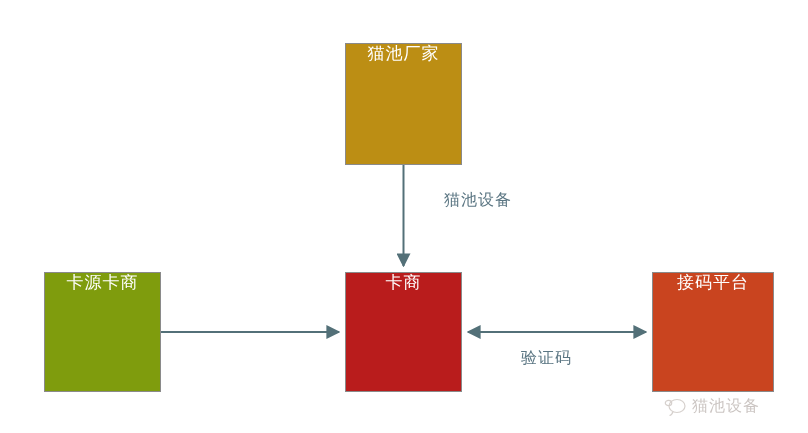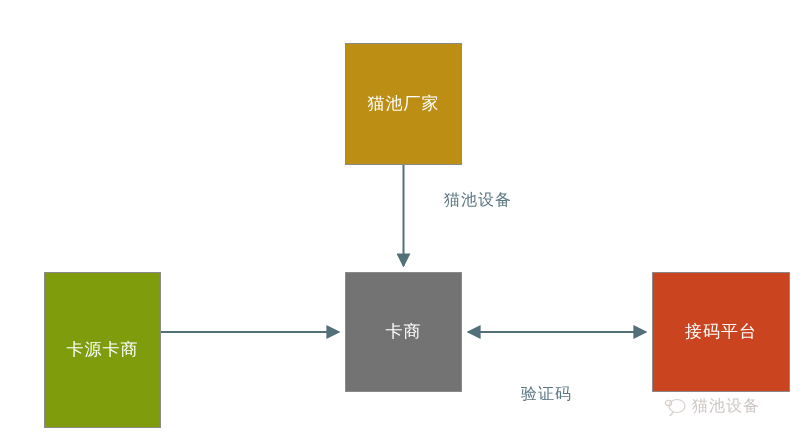--- a/index.html
+++ b/index.html
@@ -29,21 +29,21 @@
     top: 0;
     width: 808px;
     height: 433px;
     pointer-events: none;
   }
 
   .node {
     position: absolute;
     box-sizing: border-box;
     display: flex;
-    align-items: center;
+    align-items: flex-start;
     justify-content: center;
     border: 1px solid #8a8a8a;
     color: #ffffff;
     font-size: 17px;
     font-weight: 400;
     letter-spacing: 1px;
     line-height: 1.2;
     text-align: center;
   }
 
@@ -52,36 +52,36 @@
     top: 43px;
     width: 117px;
     height: 122px;
     background: #bc8e14;
   }
 
   #node-kayuan-kashang {
     left: 44px;
     top: 272px;
     width: 117px;
-    height: 156px;
+    height: 120px;
     background: #7f9c0d;
   }
 
   #node-kashang {
     left: 345px;
     top: 272px;
     width: 117px;
     height: 120px;
-    background: #737373;
+    background: #b91c1c;
   }
 
   #node-jiema-pingtai {
     left: 652px;
     top: 272px;
-    width: 138px;
+    width: 122px;
     height: 120px;
     background: #c9441f;
   }
 
   .edge-label {
     position: absolute;
     color: #5b7683;
     font-size: 16px;
     font-weight: 400;
     letter-spacing: 1px;
@@ -99,21 +99,20 @@
   }
 
   #edge-label-paidan-yewu {
     left: 508px;
     top: 278px;
   }
 
   #edge-label-yanzhengma {
     left: 521px;
     top: 348px;
-    margin-top: 36px;
   }
 
   #watermark {
     position: absolute;
     left: 664px;
     top: 396px;
     display: flex;
     align-items: center;
     gap: 6px;
     opacity: 0.35;

